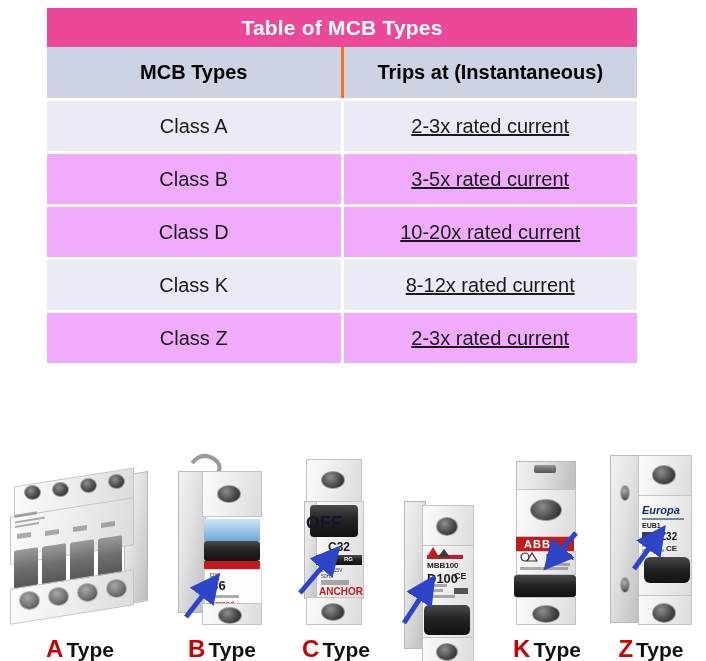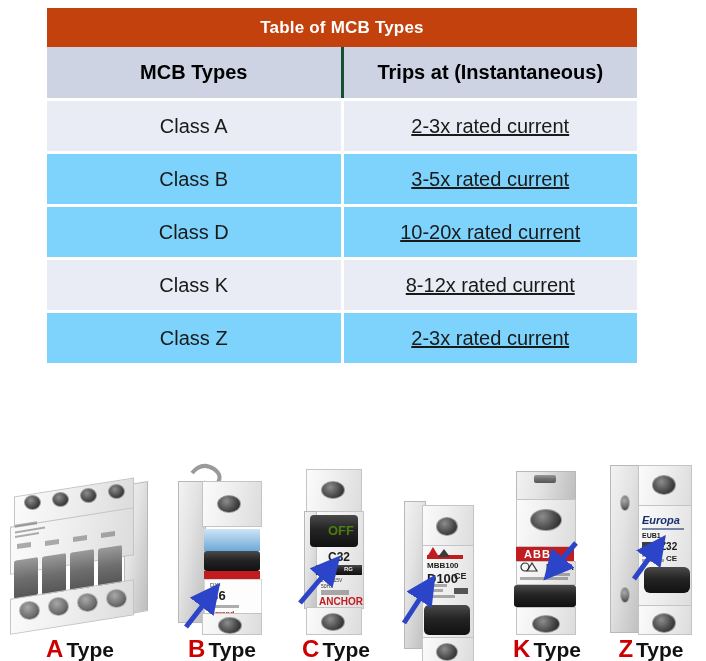--- a/index.html
+++ b/index.html
@@ -22,54 +22,54 @@
     top: 8px;
     width: 590px;
     border-collapse: collapse;
     table-layout: fixed;
   }
   #mcb-table td {
     padding: 0;
     margin: 0;
   }
   .title-cell {
-    background: #c2410c;
+    background: #ec4899;
     color: #ffffff;
-    font-size: 17px;
+    font-size: 21px;
     font-weight: bold;
     text-align: center;
     height: 39px;
     vertical-align: middle;
     letter-spacing: 0.2px;
   }
   .hdr-cell {
     background: #cdd3e3;
     color: #000000;
     font-size: 20px;
     font-weight: bold;
     text-align: center;
     height: 51px;
     vertical-align: middle;
-    border-right: 3px solid #14532d;
+    border-right: 3px solid #f97316;
     border-bottom: 3px solid #ffffff;
   }
   .hdr-cell:last-child { border-right: none; }
 
   .data-cell {
     font-size: 20px;
     color: #1a1a1a;
     text-align: center;
     height: 50px;
     vertical-align: middle;
     border-right: 3px solid #ffffff;
     border-bottom: 3px solid #ffffff;
   }
   .data-cell:last-child { border-right: none; text-decoration: underline; }
   tr.row-light .data-cell { background: #e9ecf4; }
-  tr.row-dark  .data-cell { background: #7dd3fc; }
+  tr.row-dark  .data-cell { background: #f0abfc; }
   tr:last-child .data-cell { border-bottom: none; }
 
   .col-type { width: 224px; }
   .col-trip { width: 366px; }
 
   
   #devices {
     position: absolute;
     left: 0;
     top: 412px;
@@ -83,21 +83,21 @@
   }
   .device-art {
     position: relative;
     margin: 0 auto;
   }
   .device-label {
     font-size: 21px;
     font-weight: bold;
     color: #111111;
     white-space: nowrap;
-    margin-top: 4px;
+    margin-top: 14px;
     line-height: 1;
   }
   .device-label .letter {
     color: #cc0000;
     font-size: 24px;
     font-weight: bold;
     margin-right: 3px;
   }
 
   
@@ -278,21 +278,21 @@
   </div>
 
   <div class="device" style="left:288px; width:96px;">
     <div class="device-art" style="width:96px; height:178px;">
       <div class="body-light" style="left:18px; top:14px; width:54px; height:44px;"></div>
       <div class="terminal" style="left:33px; top:26px; width:22px; height:16px;"></div>
       <div class="body-main" style="left:16px; top:56px; width:14px; height:96px;"></div>
       <div class="body-light" style="left:28px; top:56px; width:46px; height:96px;"></div>
 
       <div class="toggle-dark" style="left:22px; top:60px; width:48px; height:32px; border-radius:4px;"></div>
-      <div class="txt" style="left:40px; top:69px; font-size:13px; font-weight:bold; color:#4d7c0f;">OFF</div>
+      <div class="txt" style="left:18px; top:69px; font-size:18px; font-weight:bold; color:#0f172a;">OFF</div>
 
       <div class="txt" style="left:40px; top:96px; font-size:12px; font-weight:bold; color:#1a1a1a;">C32</div>
 
       <div class="toggle-dark" style="left:28px; top:110px; width:46px; height:10px; border-radius:0;"></div>
       <div style="position:absolute;left:33px;top:112px;width:12px;height:6px;background:#1f9f2f;"></div>
       <div class="txt" style="left:56px; top:111px; font-size:6px; font-weight:bold; color:#f2f2f2;">RG</div>
 
       <div class="txt" style="left:33px; top:123px; font-size:5px; color:#333;">240/415V</div>
       <div class="txt" style="left:33px; top:129px; font-size:5px; color:#333;">50Hz</div>
       <div class="micro-line" style="left:33px; top:135px; width:28px; height:5px;"></div>

